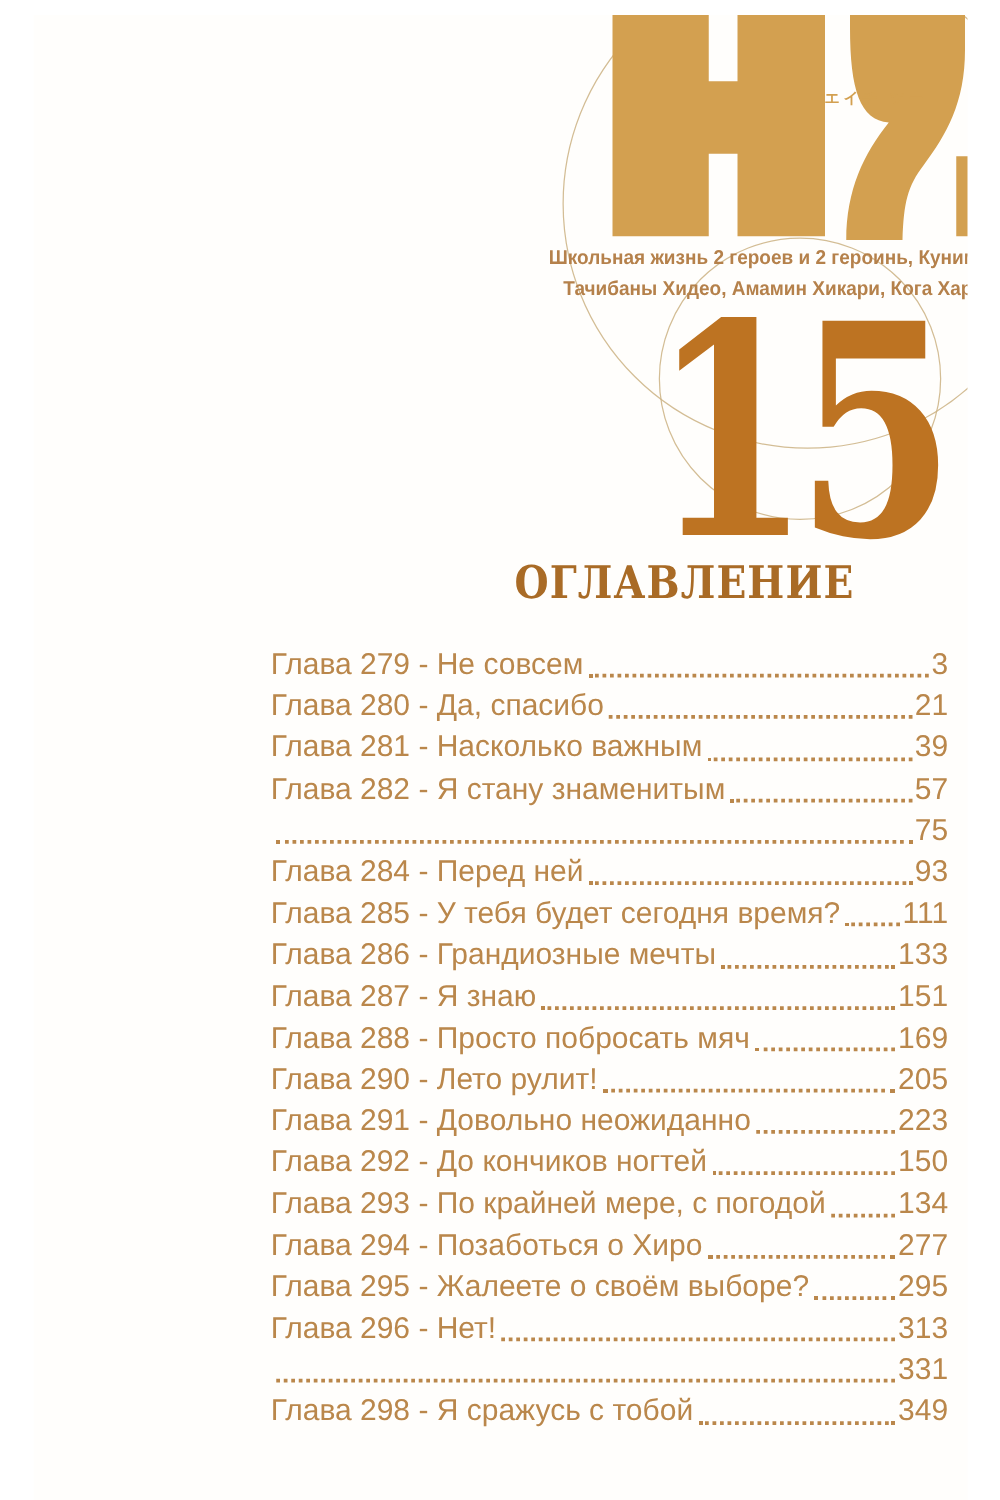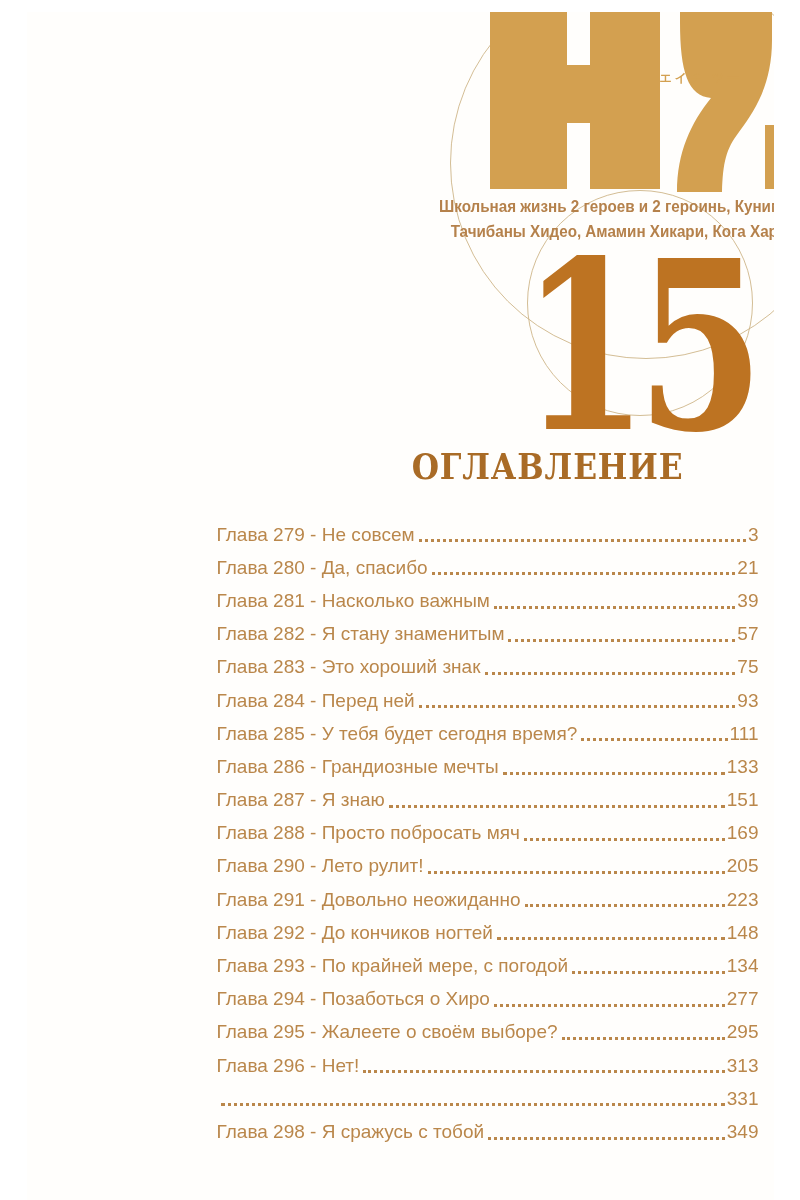--- a/index.html
+++ b/index.html
@@ -43,22 +43,22 @@
     font-family:"DejaVu Serif",serif;font-weight:bold;font-size:36px;
     letter-spacing:1px;color:var(--heading,#a96b26);
     transform:scaleX(.87);transform-origin:right center;white-space:nowrap;
   }
   
   .toc-list{
     position:absolute;left:190px;top:506px;width:542px;
     display:flex;flex-direction:column;
   }
   .toc-row{
-    display:flex;height:33.2px;align-items:center;
-    font-size:19px;color:var(--list,#ba874b);
+    display:flex;height:33.2px;align-items:flex-start;
+    font-size:24px;color:var(--list,#ba874b);
   }
   .toc-row .row-label{white-space:nowrap;}
   .toc-row .dots{
     flex:1;min-width:18px;align-self:flex-end;
     border-bottom:3px dotted var(--list,#ba874b);
     margin:0 2px 9px 4px;
   }
   .toc-row .row-page{white-space:nowrap;}
 </style>
 </head>
@@ -120,21 +120,20 @@
       <span class="row-page">39</span>
     </div>
 
     <div class="toc-row">
       <span class="row-label">Глава 282 - Я стану знаменитым</span>
       <span class="dots"></span>
       <span class="row-page">57</span>
     </div>
 
     <div class="toc-row">
-      <span class="row-label">Глава 283 - Это хороший знак</span>
       <span class="dots"></span>
       <span class="row-page">75</span>
     </div>
 
     <div class="toc-row">
       <span class="row-label">Глава 284 - Перед ней</span>
       <span class="dots"></span>
       <span class="row-page">93</span>
     </div>
 
@@ -171,21 +170,21 @@
 
     <div class="toc-row">
       <span class="row-label">Глава 291 - Довольно неожиданно</span>
       <span class="dots"></span>
       <span class="row-page">223</span>
     </div>
 
     <div class="toc-row">
       <span class="row-label">Глава 292 - До кончиков ногтей</span>
       <span class="dots"></span>
-      <span class="row-page">148</span>
+      <span class="row-page">150</span>
     </div>
 
     <div class="toc-row">
       <span class="row-label">Глава 293 - По крайней мере, с погодой</span>
       <span class="dots"></span>
       <span class="row-page">134</span>
     </div>
 
     <div class="toc-row">
       <span class="row-label">Глава 294 - Позаботься о Хиро</span>

